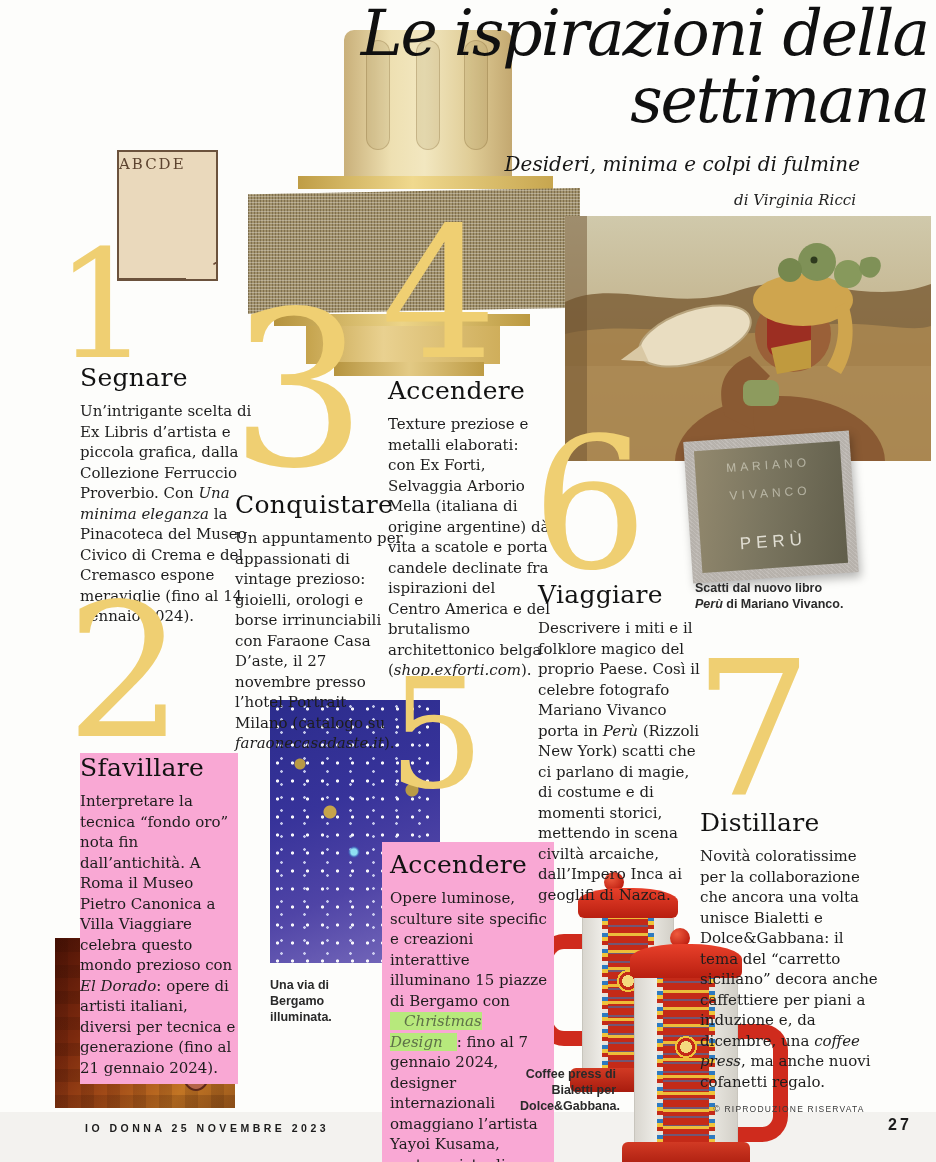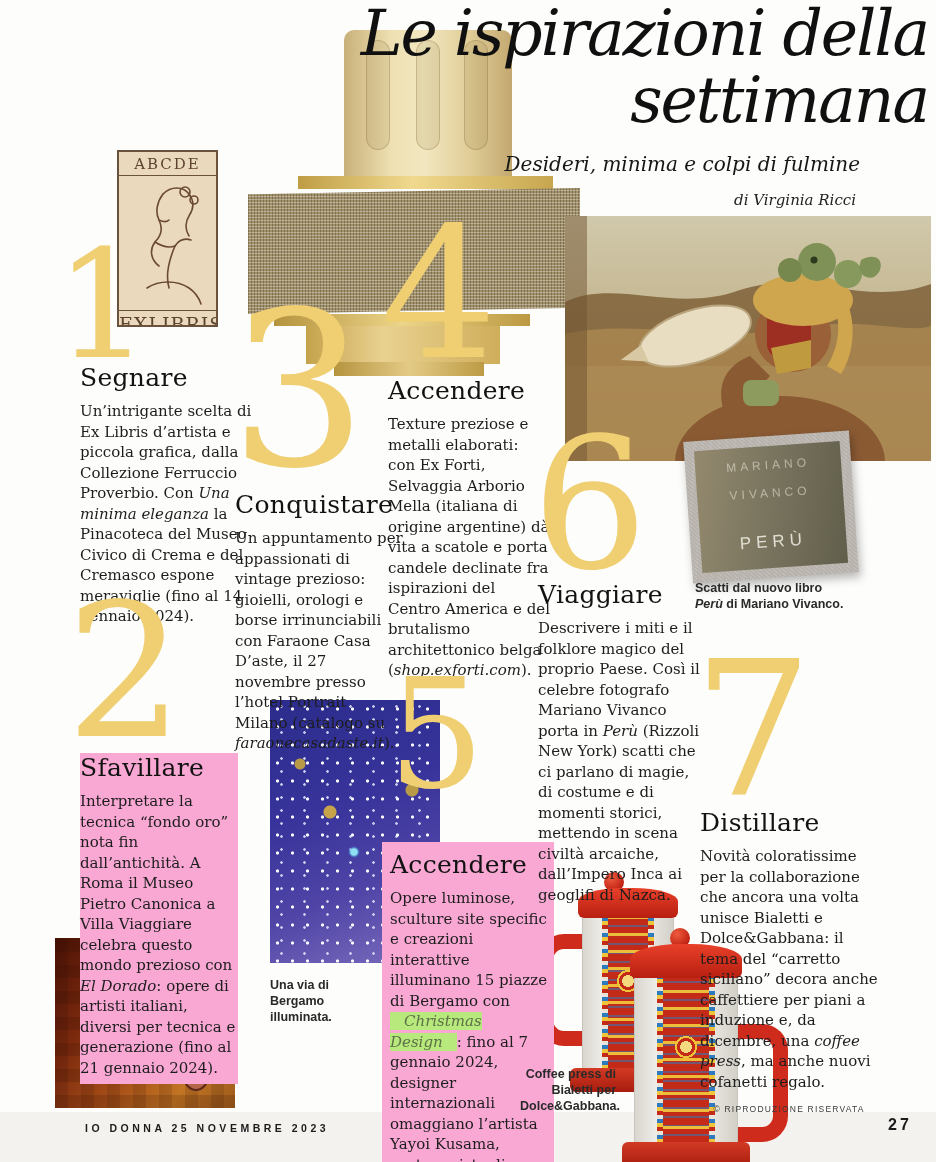--- a/index.html
+++ b/index.html
@@ -36,23 +36,23 @@
   .notice { margin-top:12px; font-family:"Liberation Sans",sans-serif; font-size:8.5px;
             letter-spacing:1.2px; color:#3a3a3a; text-align:center; }
   .whitebg { background:#f9a8d4; }
   
   .cap {
     position:absolute; font-family:"Liberation Sans",sans-serif; font-weight:bold;
     font-size:12.5px; line-height:16px; color:#2a2a2a; z-index:3;
   }
   
   .exlibris {
-    position:absolute; left:117px; top:150px; width:101px; height:177px;
+    position:absolute; left:117px; top:150px; width:101px; height:131px;
     background:#ead9bc; border:2px solid #6b523c; z-index:1;
-    display:flex; flex-direction:column; overflow:hidden;
+    display:flex; flex-direction:row; overflow:hidden;
   }
   .exlibris .top {
     border-bottom:1.5px solid #6b523c; text-align:center; padding:3px 0 2px;
     font-size:15px; letter-spacing:2px; color:#5d4430; font-family:"DejaVu Serif",serif;
   }
   .exlibris .mid { flex:1; position:relative; }
   .exlibris .bot {
     border-top:1.5px solid #6b523c; text-align:center; padding:2px 0 3px;
     font-size:19px; letter-spacing:1px; color:#5d4430;
   }

